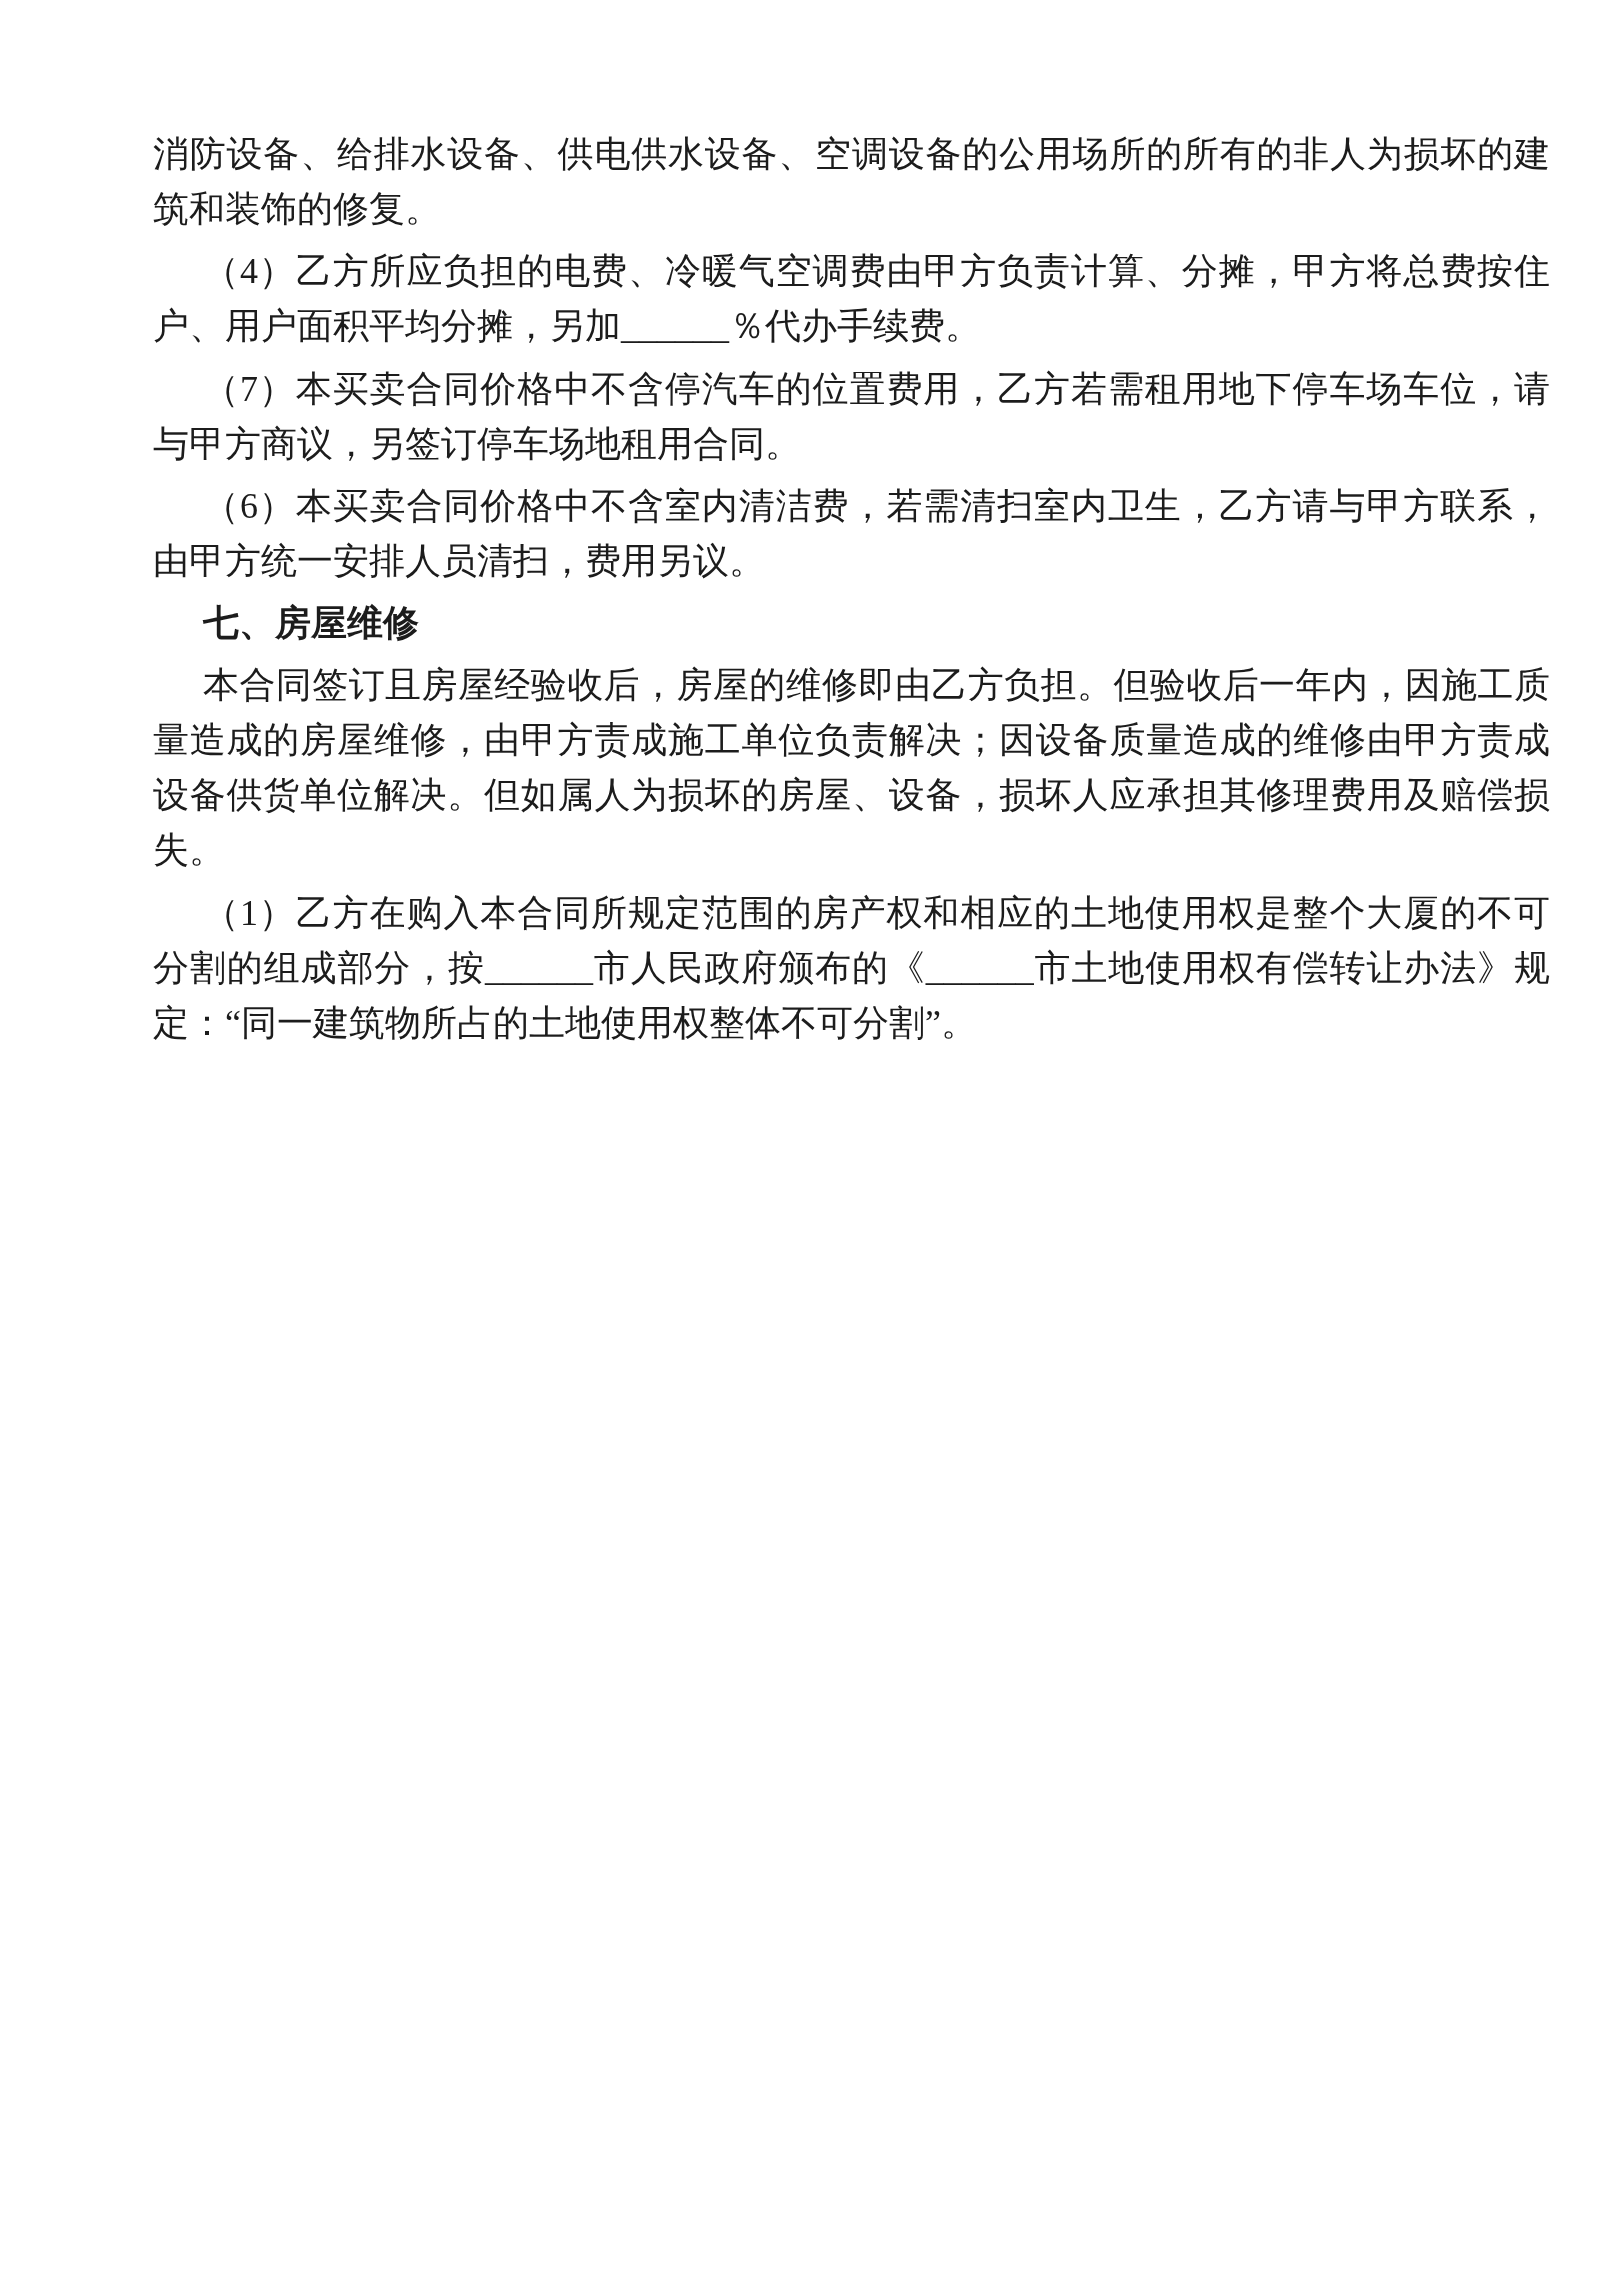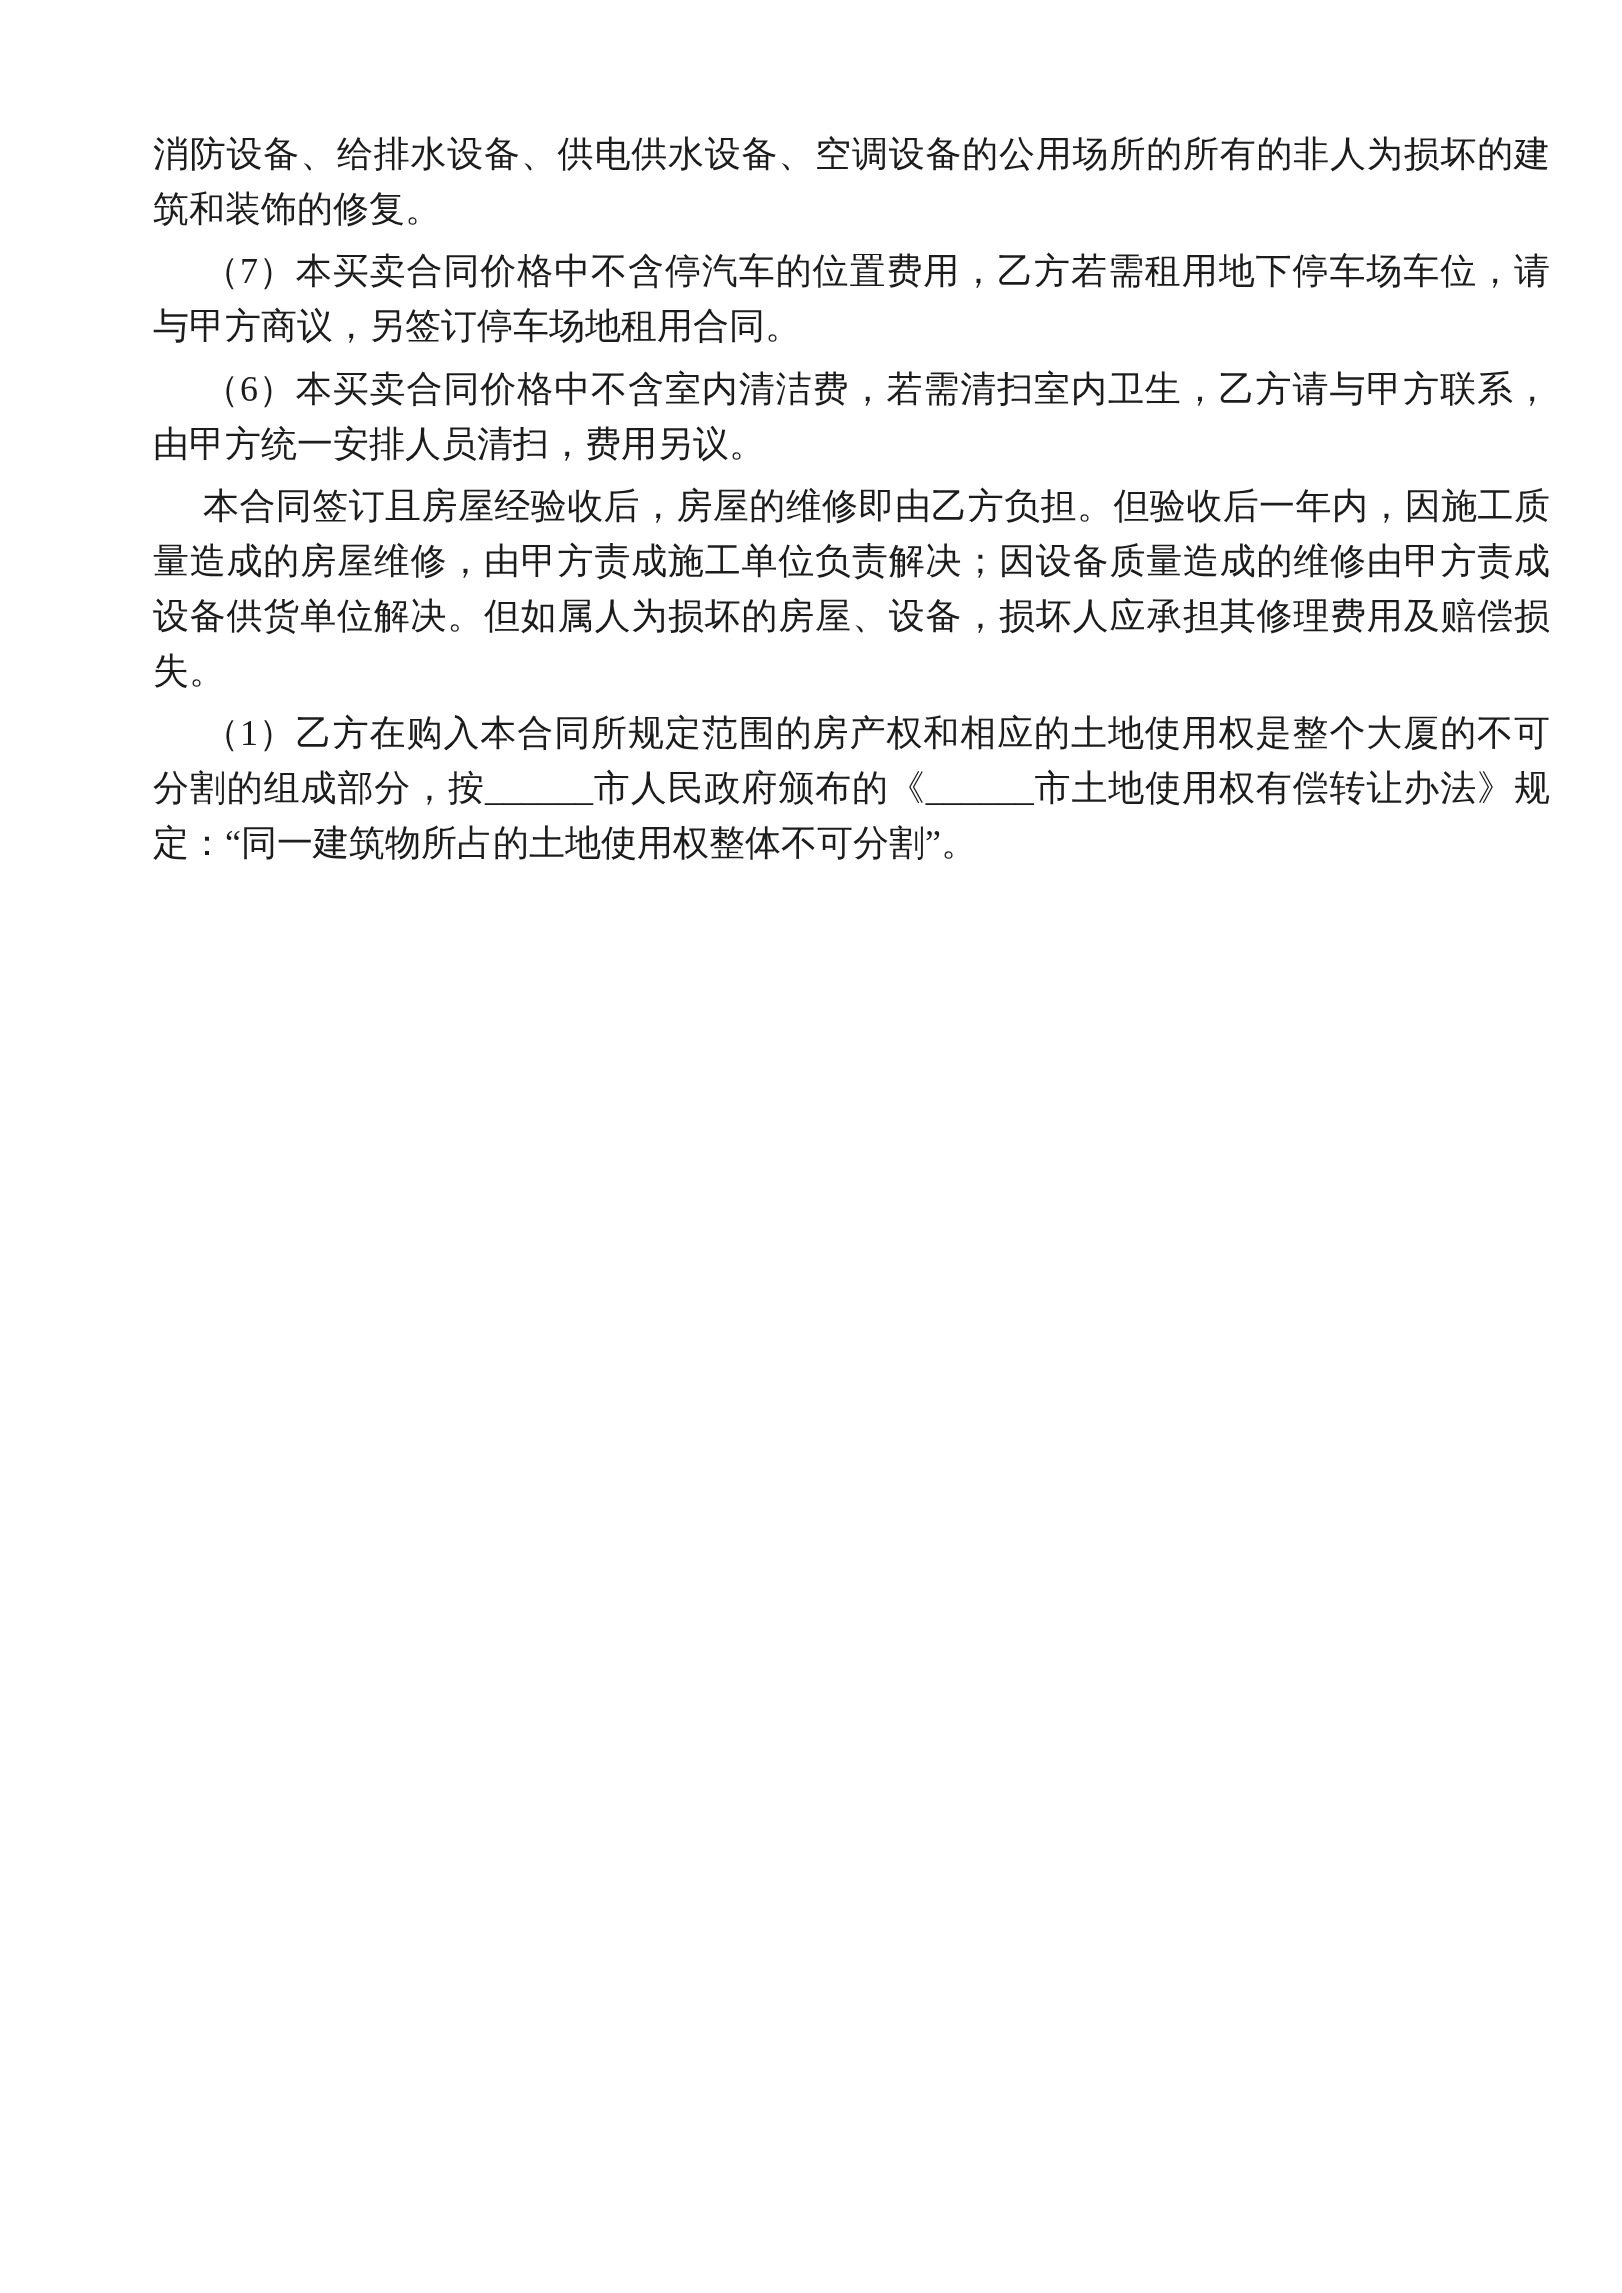--- a/index.html
+++ b/index.html
@@ -35,26 +35,28 @@
     margin-bottom: 7.3px;
   }
 </style>
 </head>
 <body>
 
 <div class="page">
 
   <p class="para no-indent">消防设备、给排水设备、供电供水设备、空调设备的公用场所的所有的非人为损坏的建筑和装饰的修复。</p>
 
+  <p class="para">（4）乙方所应负担的电费、冷暖气空调费由甲方负责计算、分摊，甲方将总费按住户、用户面积平均分摊，另加______％代办手续费。</p>
 
   <p class="para">（7）本买卖合同价格中不含停汽车的位置费用，乙方若需租用地下停车场车位，请与甲方商议，另签订停车场地租用合同。</p>
 
   <p class="para">（6）本买卖合同价格中不含室内清洁费，若需清扫室内卫生，乙方请与甲方联系，由甲方统一安排人员清扫，费用另议。</p>
 
 
+  <h2 class="heading">七、房屋维修</h2>
 
   <p class="para">本合同签订且房屋经验收后，房屋的维修即由乙方负担。但验收后一年内，因施工质量造成的房屋维修，由甲方责成施工单位负责解决；因设备质量造成的维修由甲方责成设备供货单位解决。但如属人为损坏的房屋、设备，损坏人应承担其修理费用及赔偿损失。</p>
 
 
   <p class="para">（1）乙方在购入本合同所规定范围的房产权和相应的土地使用权是整个大厦的不可分割的组成部分，按______市人民政府颁布的《______市土地使用权有偿转让办法》规定：“同一建筑物所占的土地使用权整体不可分割”。</p>
 
 </div>
 
 
 </body></html>

